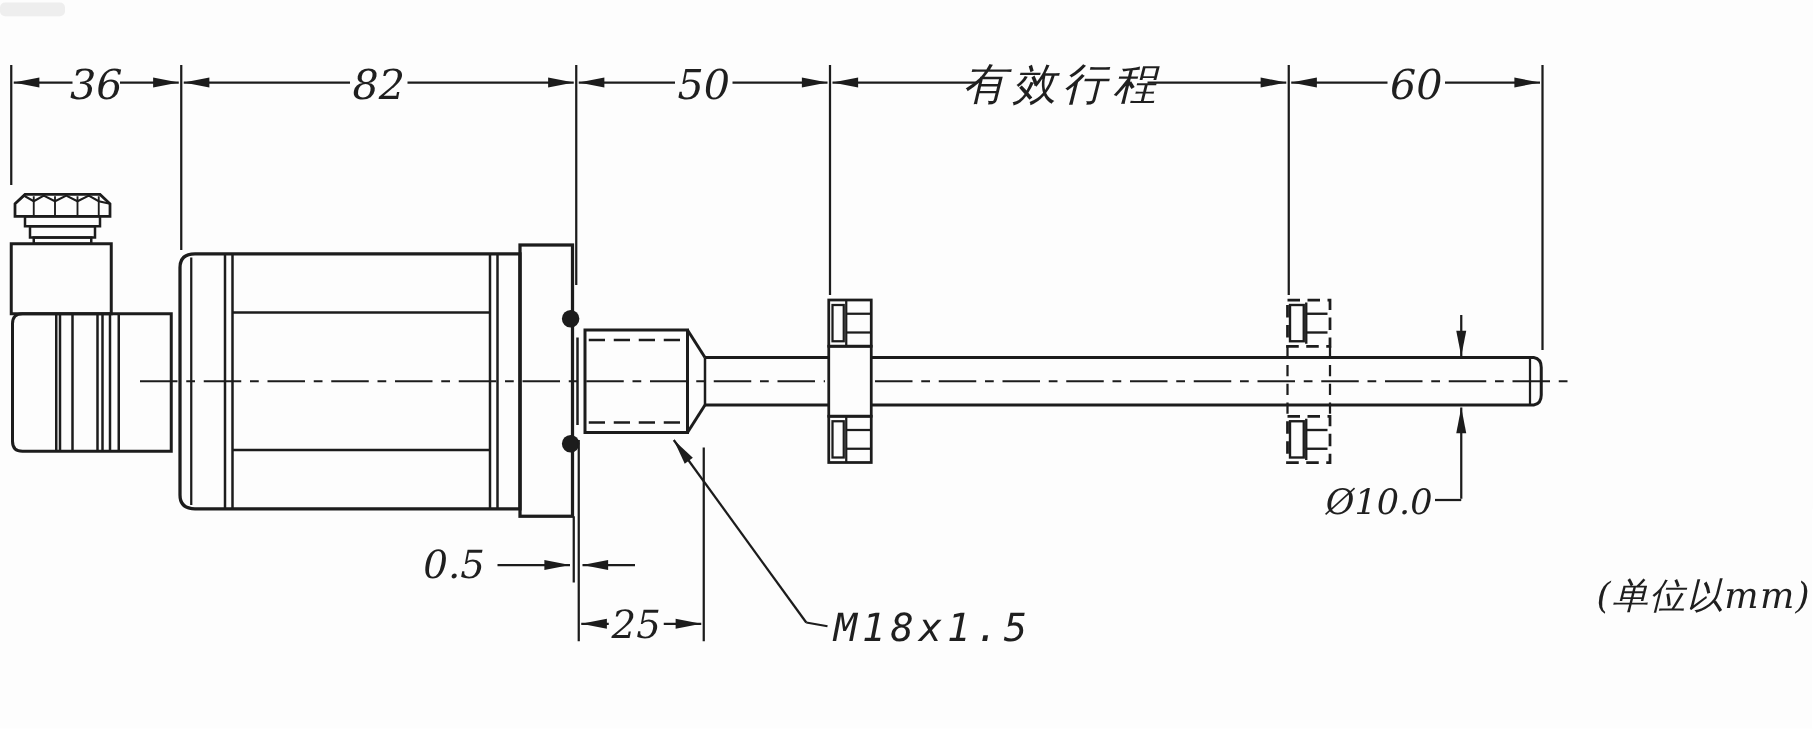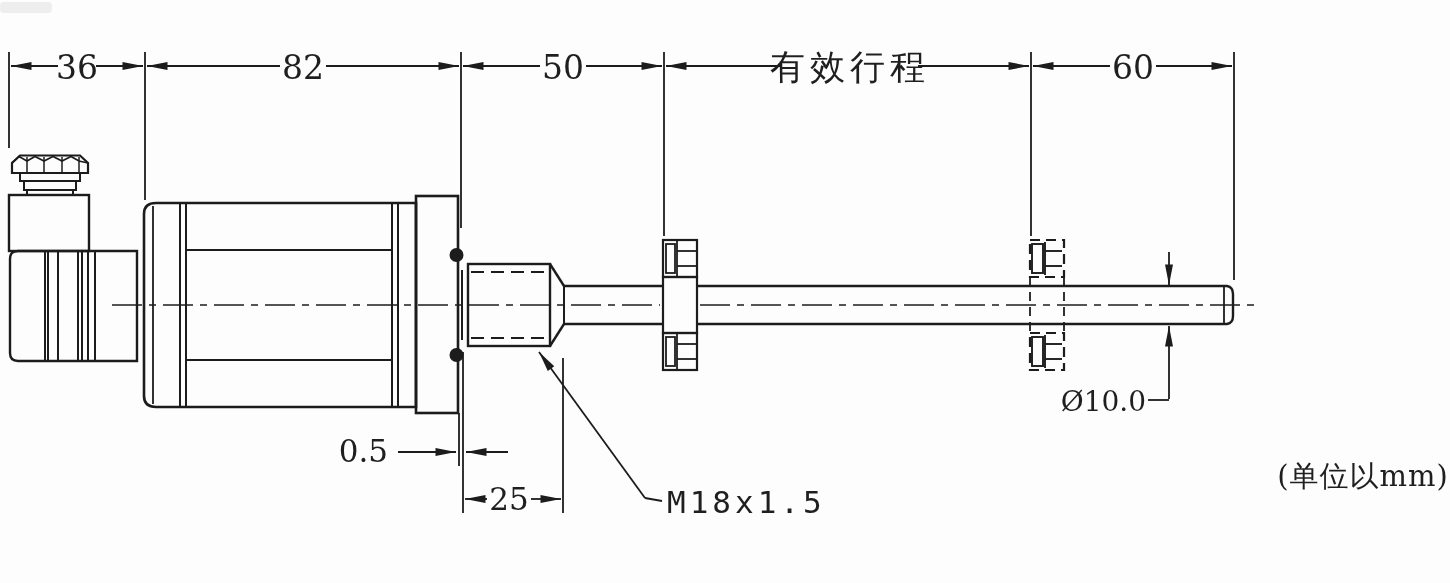--- a/index.html
+++ b/index.html
@@ -1,19 +1,20 @@
 <!DOCTYPE html>
 <html><head>
 <meta charset="utf-8">
 <style>
   html,body{margin:0;padding:0;background:#fff;}
   .stage{
     position:relative;width:1450px;height:583px;margin:0 auto;
     background:#fdfdfd;overflow:hidden;
     font-family:"DejaVu Serif","Liberation Serif",serif;
+    font-style:italic;
   }
   svg{display:block;}
   .num{font-family:"DejaVu Serif","Liberation Serif",serif;}
   .cjk{font-family:"DejaVu Serif","Liberation Serif",serif;}
   .mono{font-family:"DejaVu Sans Mono","Liberation Mono",monospace;}
 </style>
 </head>
 <body>
 
 <div class="stage">

